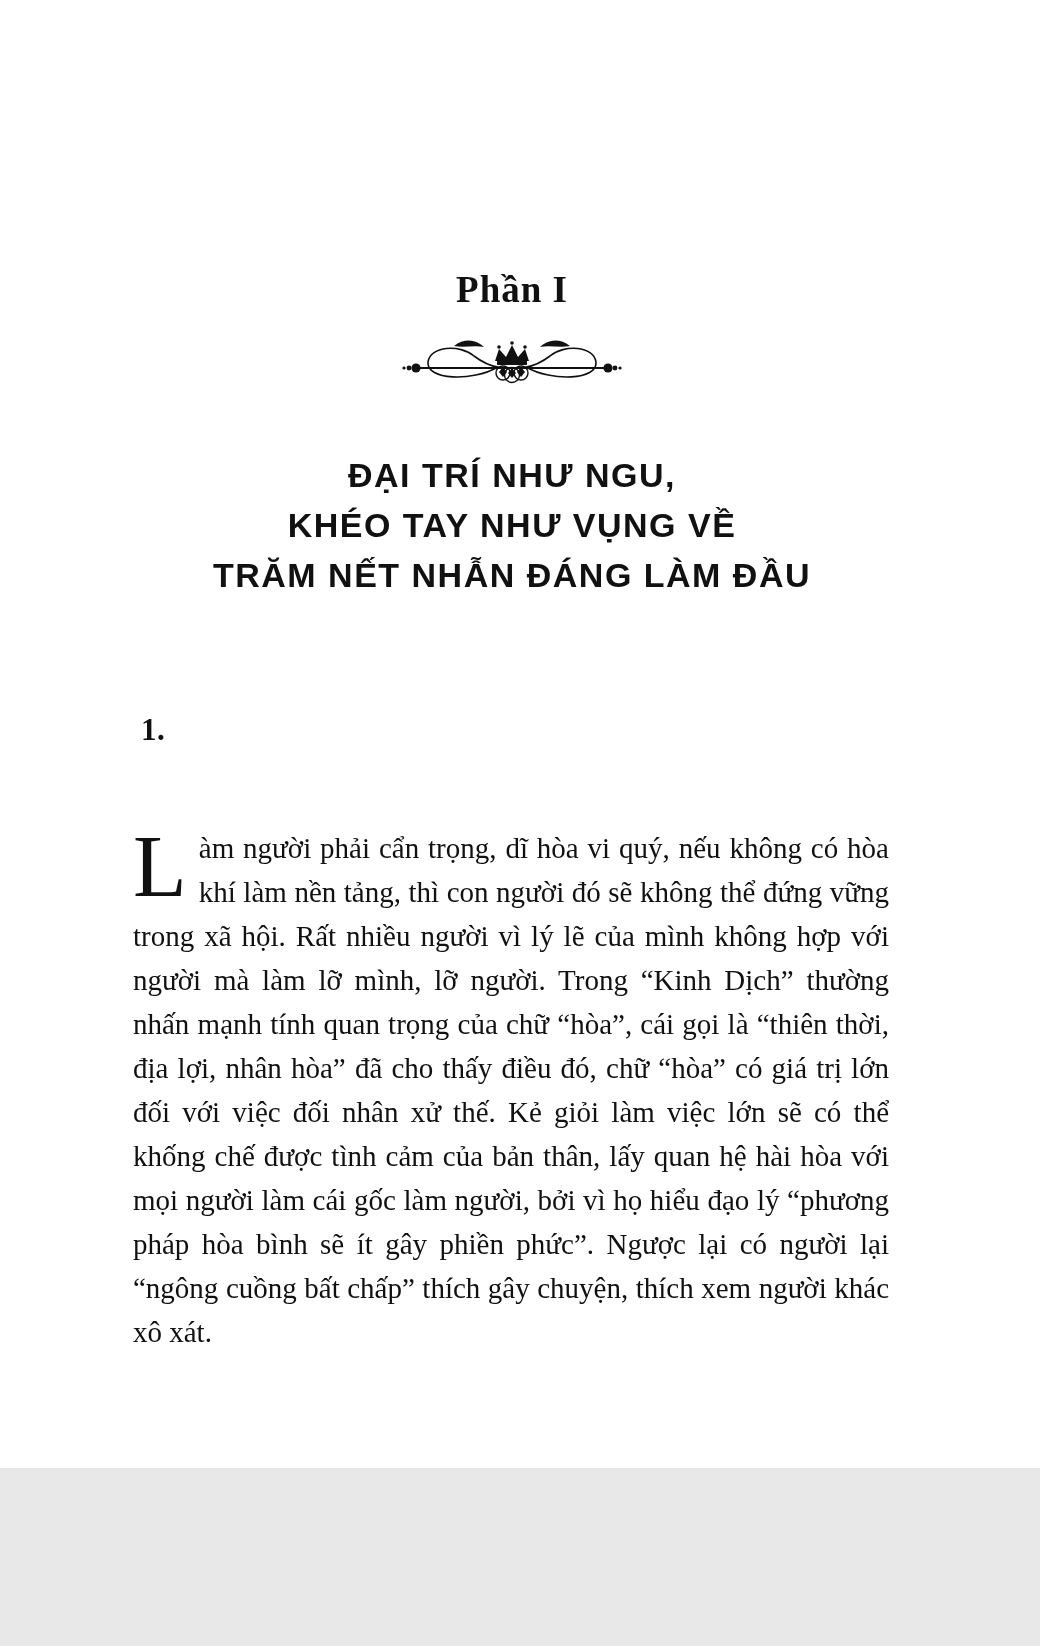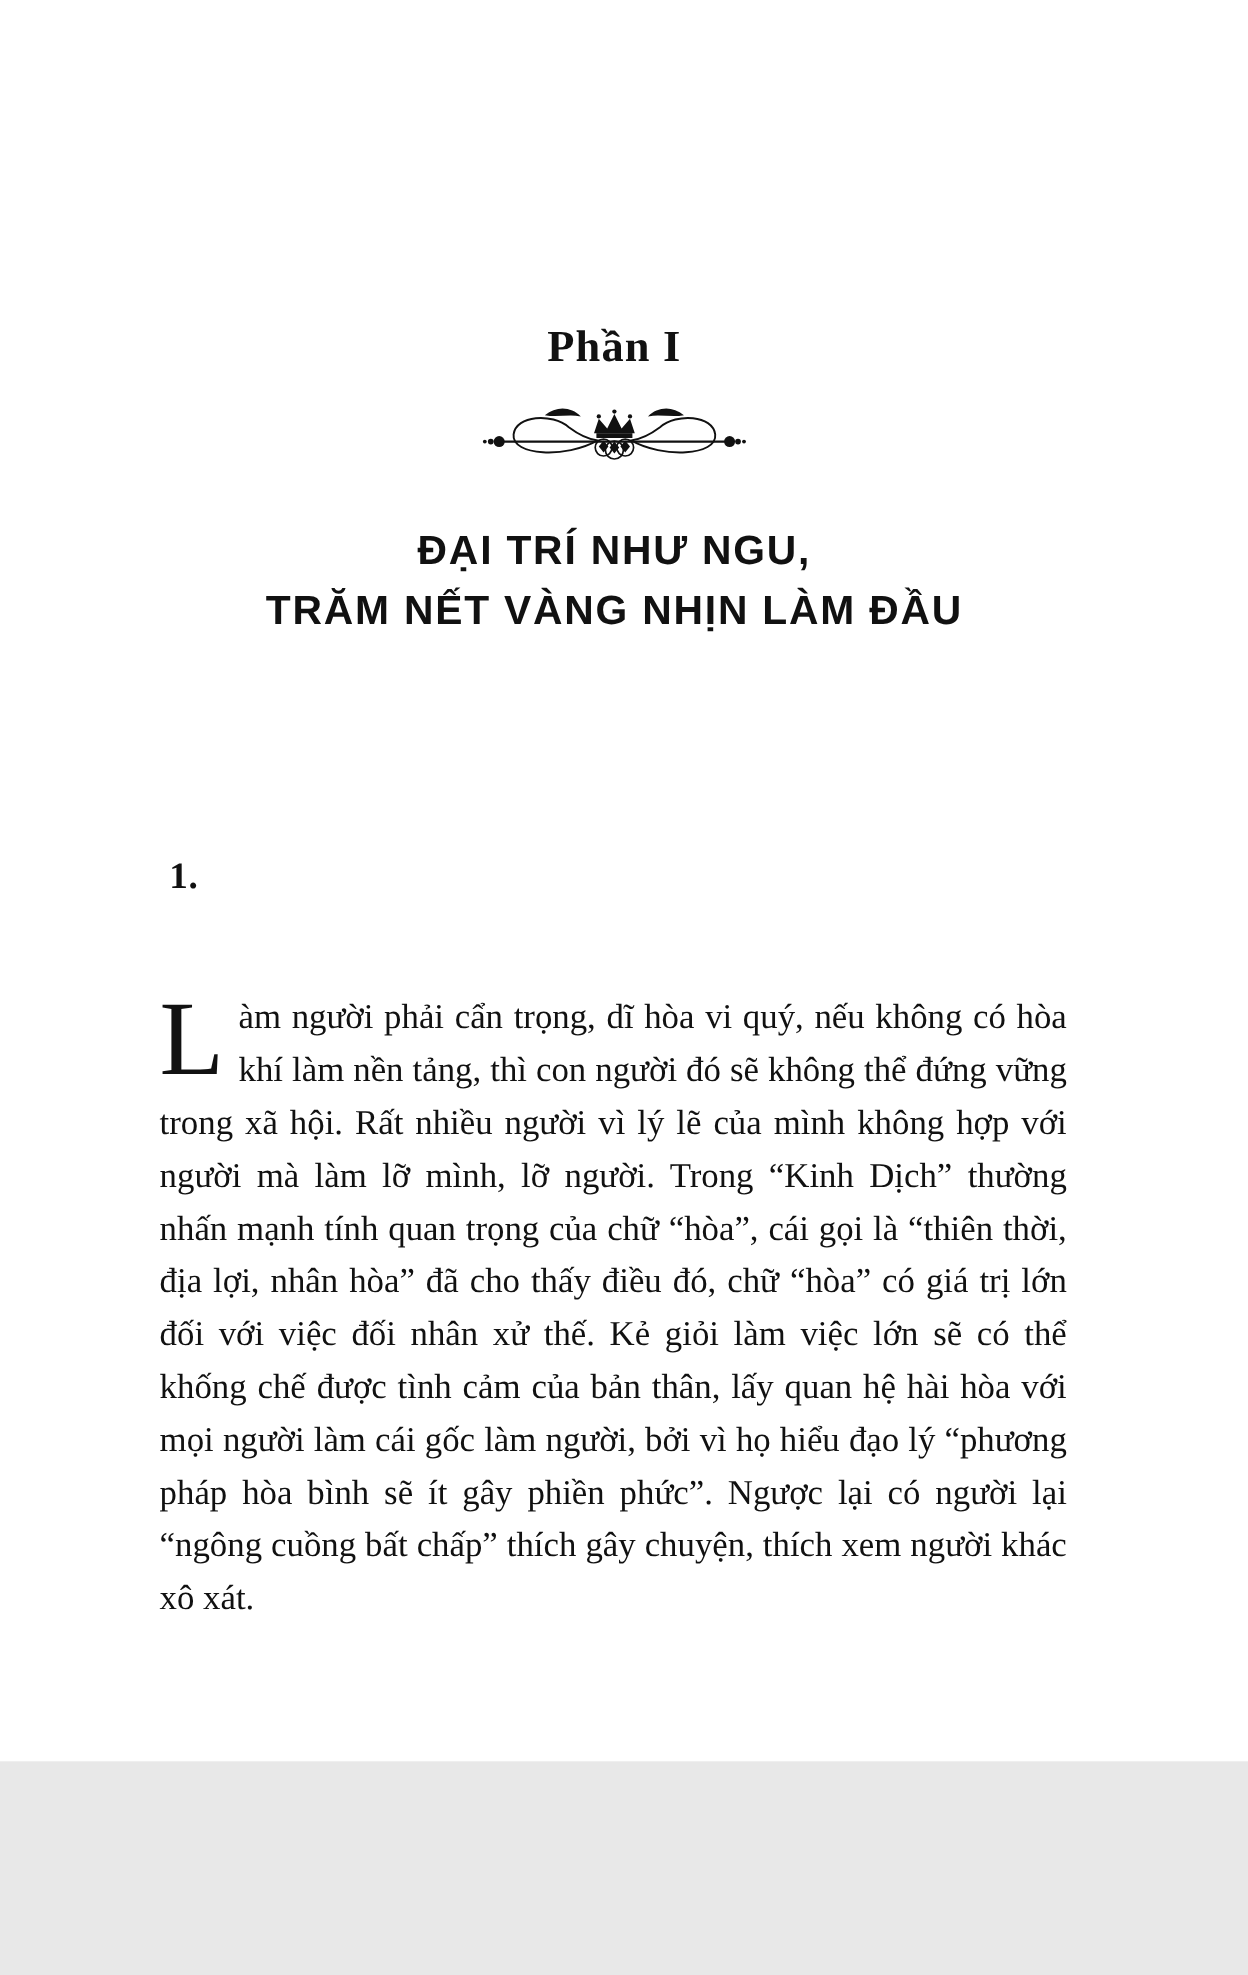--- a/index.html
+++ b/index.html
@@ -12,21 +12,21 @@
 
   .part-label {
     position:absolute; top:268px; left:0; width:100%;
     text-align:center; font-weight:bold; font-size:37px; letter-spacing:1px;
   }
 
   .ornament { position:absolute; top:332px; left:0; width:100%; text-align:center; }
   .ornament svg { display:inline-block; }
 
   .chapter-title {
-    position:absolute; top:434px; left:0; width:100%;
+    position:absolute; top:450px; left:0; width:100%;
     text-align:center; font-family:"Liberation Sans", sans-serif;
     font-weight:bold; font-size:34px; line-height:50px; letter-spacing:1.5px;
   }
 
   .section-heading {
     position:absolute; top:708px; left:8px; width:740px;
     display:flex; align-items:flex-start;
     font-size:31px; line-height:44px; letter-spacing:0.5px;
   }
   .sec-num { width:52px; font-weight:bold; flex:0 0 auto; }
@@ -86,21 +86,22 @@
         <circle cx="0" cy="15" r="7.5" fill="none" stroke="#111" stroke-width="1.4"></circle>
         <circle cx="9" cy="13" r="7" fill="none" stroke="#111" stroke-width="1.4"></circle>
         <path d="M -9,7 L -5,12 L -9,17 L -13,12 Z" fill="#111"></path>
         <path d="M 0,8 L 4,13 L 0,18 L -4,13 Z" fill="#111"></path>
         <path d="M 9,7 L 13,12 L 9,17 L 5,12 Z" fill="#111"></path>
       </svg>
     </div>
 
     <div class="chapter-title">
       <div>ĐẠI TRÍ NHƯ NGU,</div>
-      <div>TRĂM NẾT VÀNG NHỊN LÀM ĐẦU</div>
+      <div>KHÉO TAY NHƯ VỤNG VỀ</div>
+      <div>TRĂM NẾT NHẪN ĐÁNG LÀM ĐẦU</div>
     </div>
 
     <div class="section-heading">
       <div class="sec-num">1.</div>
       <div class="sec-lines">
       </div>
     </div>
 
     <div class="body-text">
       <p class="para first"><span class="dropcap">L</span><span>àm người phải cẩn trọng, dĩ hòa vi quý, nếu không có hòa khí làm nền tảng, thì con người đó sẽ không thể đứng vững trong xã hội. Rất nhiều người vì lý lẽ của mình không hợp với người mà làm lỡ mình, lỡ người. Trong “Kinh Dịch” thường nhấn mạnh tính quan trọng của chữ “hòa”, cái gọi là “thiên thời, địa lợi, nhân hòa” đã cho thấy điều đó, chữ “hòa” có giá trị lớn đối với việc đối nhân xử thế. Kẻ giỏi làm việc lớn sẽ có thể khống chế được tình cảm của bản thân, lấy quan hệ hài hòa với mọi người làm cái gốc làm người, bởi vì họ hiểu đạo lý “phương pháp hòa bình sẽ ít gây phiền phức”. Ngược lại có người lại “ngông cuồng bất chấp” thích gây chuyện, thích xem người khác xô xát.</span></p>

